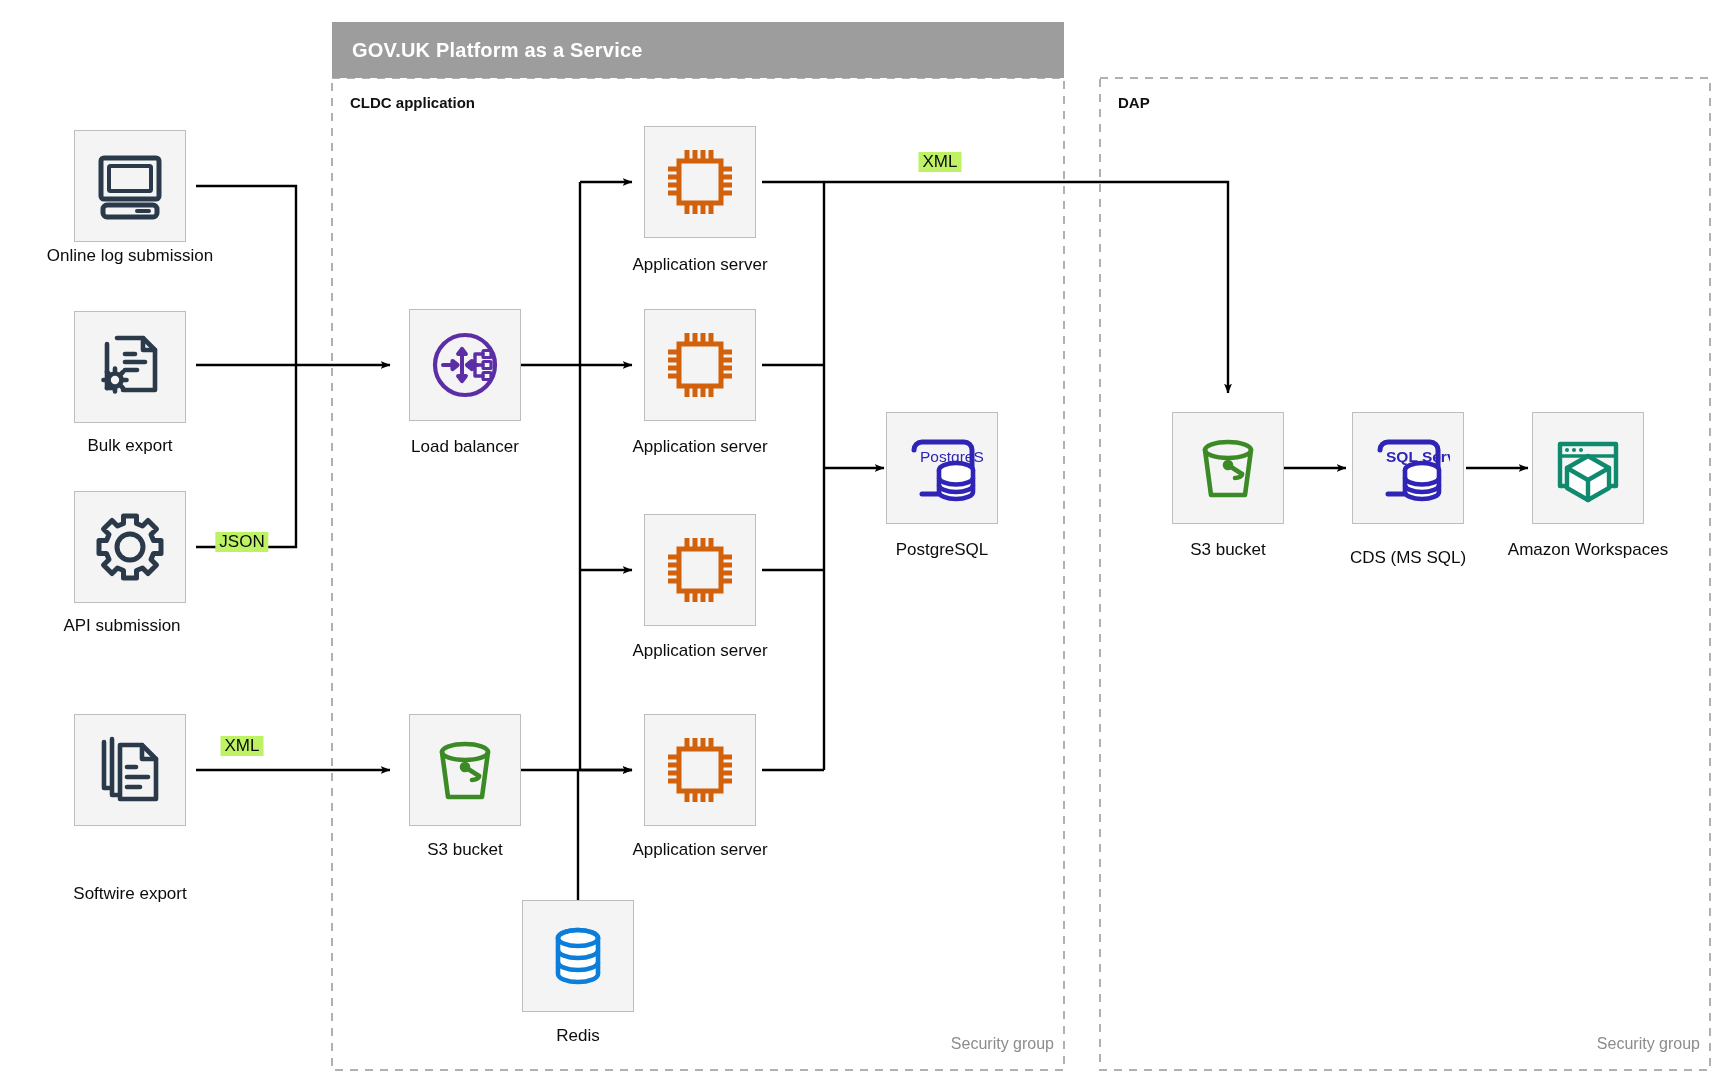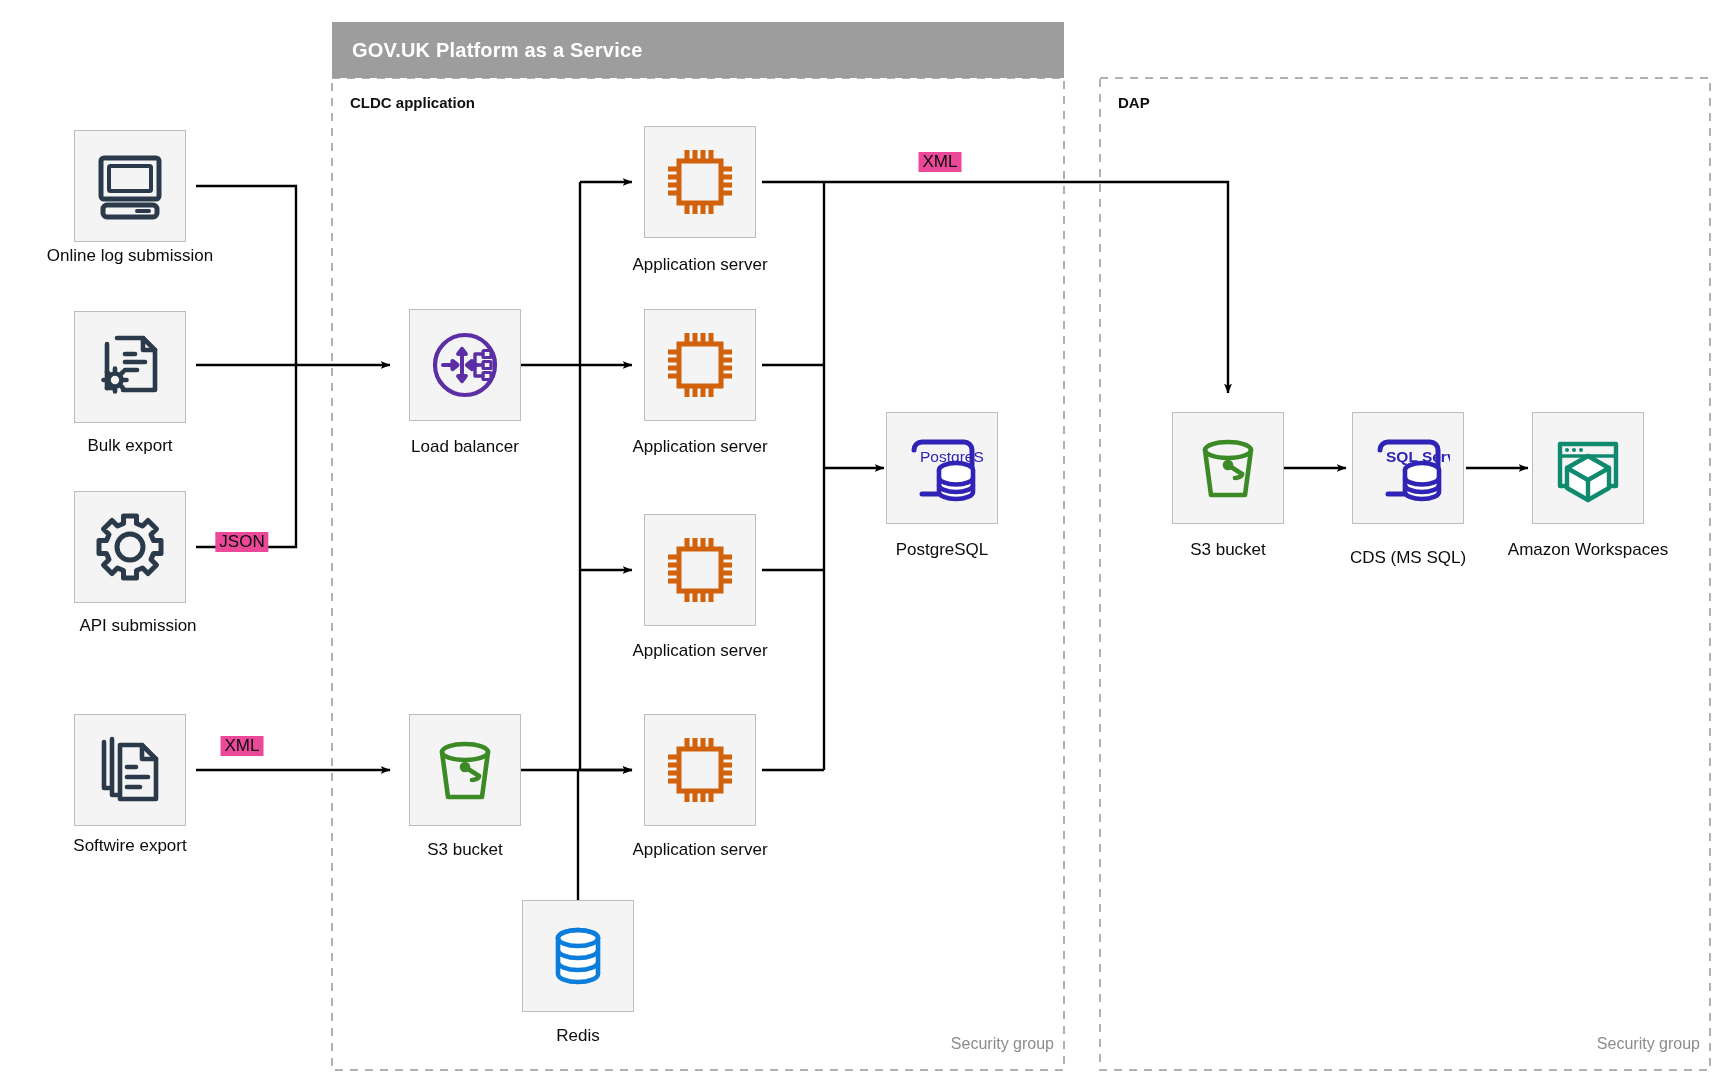--- a/index.html
+++ b/index.html
@@ -70,21 +70,21 @@
     color: #0b0c0c;
     text-align: center;
     white-space: nowrap;
     transform: translateX(-50%);
   }
   .edge-label {
     position: absolute;
     font-size: 17px;
     color: #0b0c0c;
     white-space: nowrap;
-    background: #ec4899;
+    background: #bef264;
     padding: 0 4px;
     transform: translateX(-50%);
   }
 </style>
 </head>
 <body>
 
 <div id="canvas">
 
   <svg class="svg-layer" viewBox="0 0 1712 1082">
@@ -167,36 +167,36 @@
     <span>
       <svg width="74" height="74" viewBox="0 0 74 74" fill="none" stroke="#2b3a4a" stroke-width="5" stroke-linecap="round" stroke-linejoin="round">
         <circle cx="37" cy="37" r="13"></circle>
         <path d="M30.5 6 L43.5 6 L43.5 13.5 L49.5 16 L55 10.5 L63.5 19 L58 24.5 L60.5 30.5 L68 30.5 L68 43.5
                  L60.5 43.5 L58 49.5 L63.5 55 L55 63.5 L49.5 58 L43.5 60.5 L43.5 68 L30.5 68 L30.5 60.5
                  L24.5 58 L19 63.5 L10.5 55 L16 49.5 L13.5 43.5 L6 43.5 L6 30.5 L13.5 30.5 L16 24.5
                  L10.5 19 L19 10.5 L24.5 16 L30.5 13.5 Z"></path>
       </svg>
     </span>
   </div>
-  <div class="node-label" style="left:138px; top:616px;">API submission</div>
+  <div class="node-label" style="left:122px; top:616px;">API submission</div>
 
   <div class="node" style="left:74px; top:714px;">
     <span>
       <svg width="74" height="74" viewBox="0 0 74 74" fill="none" stroke="#2b3a4a" stroke-width="4.6" stroke-linecap="round" stroke-linejoin="round">
         <path d="M11 9 L11 55 L16 55"></path>
         <path d="M19 6 L19 62 L24 62"></path>
         <path d="M27 12 L49 12 L63 26 L63 66 L27 66 Z"></path>
         <path d="M49 12 L49 26 L63 26"></path>
         <path d="M34 34 L43 34"></path>
         <path d="M34 44 L55 44"></path>
         <path d="M34 54 L47 54"></path>
       </svg>
     </span>
   </div>
-  <div class="node-label" style="left:130px; top:836px;">Softwire export</div>
+  <div class="node-label" style="left:130px; top:884px;">Softwire export</div>
 
   <div class="node" style="left:409px; top:309px;">
     <span>
       <svg width="80" height="80" viewBox="0 0 80 80" fill="none" stroke="#5b2ea6" stroke-width="4.2" stroke-linecap="round" stroke-linejoin="round">
         <circle cx="40" cy="40" r="30"></circle>
         <path d="M18 40 L27 40" stroke-width="4"></path>
         <path d="M27.5 36 L32.5 40 L27.5 44 Z" fill="#5b2ea6" stroke="#5b2ea6"></path>
         <path d="M37 28 L37 52" stroke-width="4"></path>
         <path d="M33.2 29 L37 24 L40.8 29 Z" fill="#5b2ea6" stroke="#5b2ea6"></path>
         <path d="M33.2 51 L37 56 L40.8 51 Z" fill="#5b2ea6" stroke="#5b2ea6"></path>

